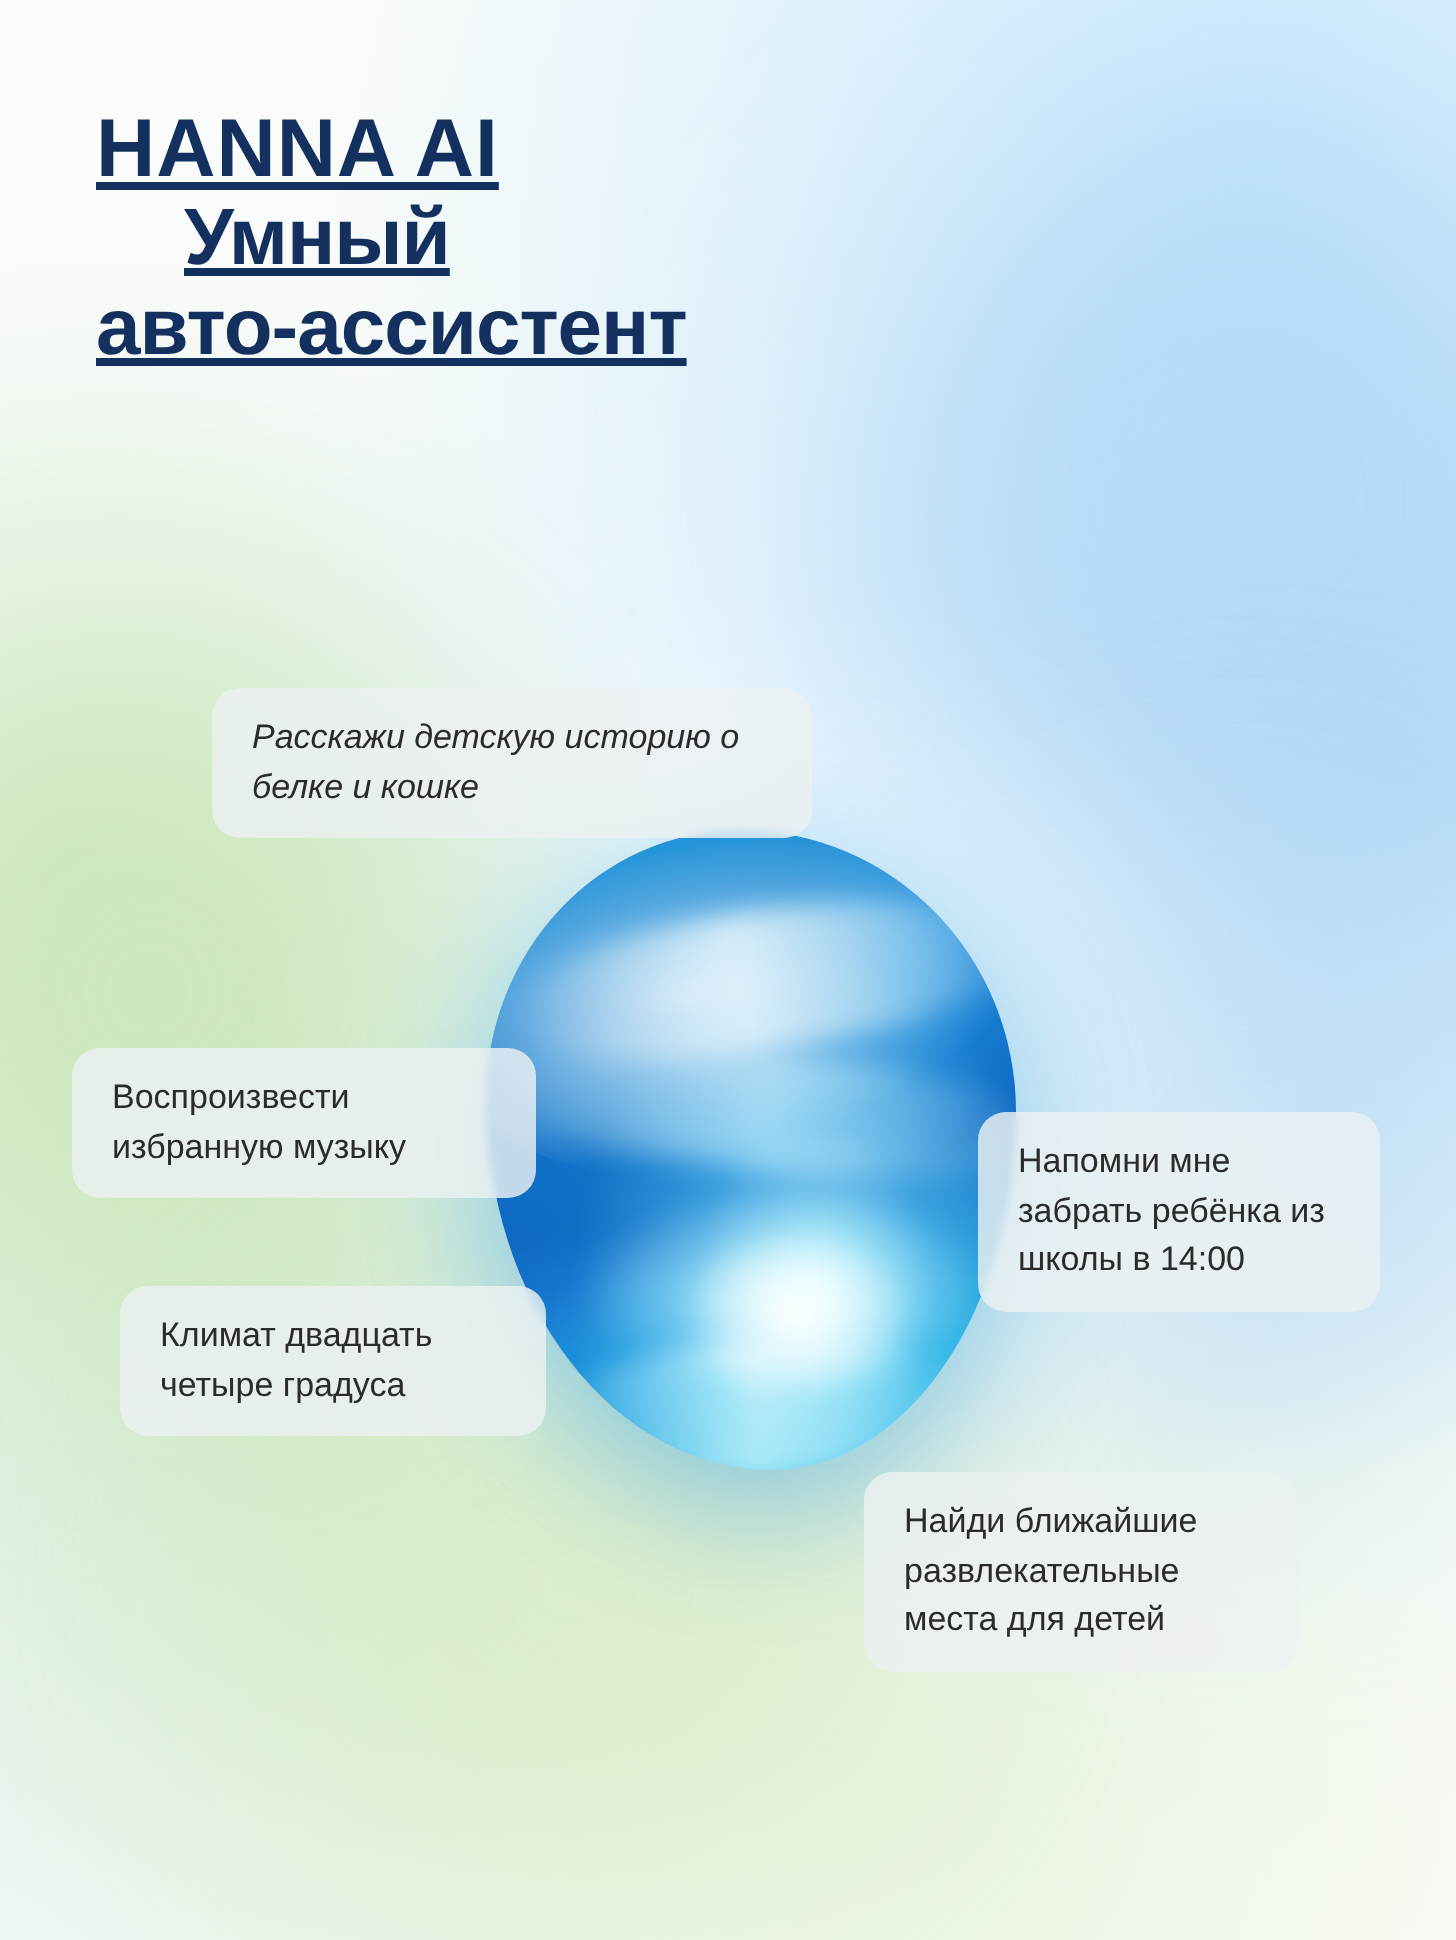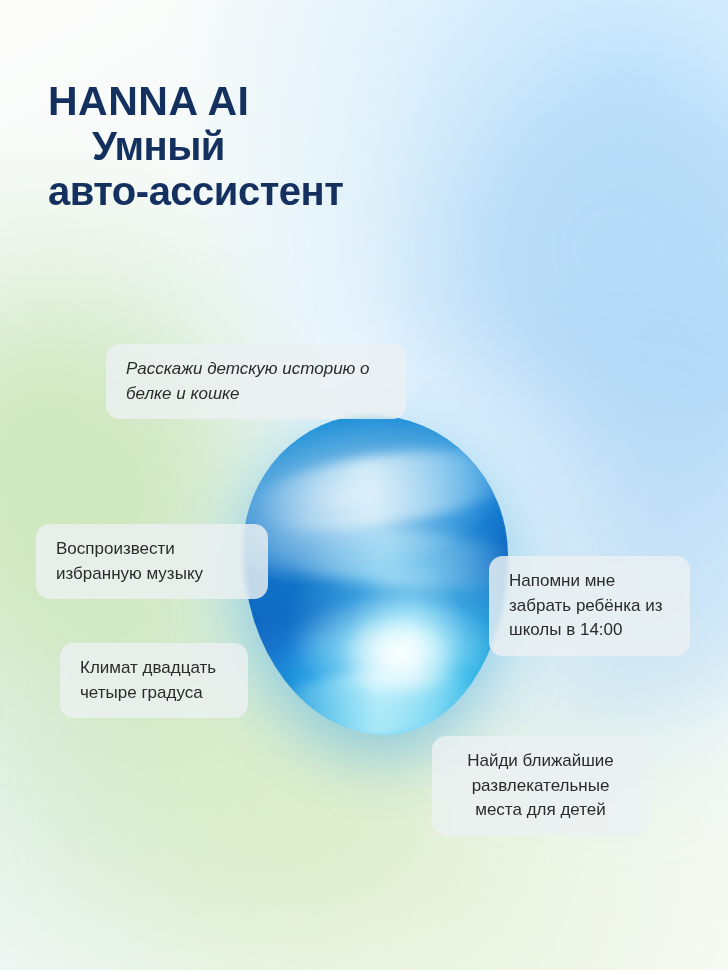--- a/index.html
+++ b/index.html
@@ -54,24 +54,25 @@
   }
   .bloom.white-center {
     left: 230px; top: 380px; width: 340px; height: 340px;
     background: rgba(255,255,255,0.5);
   }
 
   
   .headline {
     position: absolute;
     left: 48px;
-    top: 80px;
+    top: 53px;
     color: #13305f;
     line-height: 1.06;
     letter-spacing: -0.5px;
+    text-decoration: underline;
   }
   .headline .line-1 {
     display: block;
     font-size: 41px;
     font-weight: bold;
     letter-spacing: 0.5px;
   }
   .headline .line-2,
   .headline .line-3 {
     display: block;
@@ -151,23 +152,23 @@
     font-size: 17px;
     line-height: 1.45;
     padding: 13px 20px;
     box-sizing: border-box;
     backdrop-filter: blur(2px);
   }
   .bubble.b-story    { left: 106px; top: 344px; width: 300px; font-style: italic; }
   .bubble.b-screen   { left: 464px; top: 410px; width: 190px; }
   .bubble.b-music    { left: 36px;  top: 524px; width: 232px; }
   .bubble.b-remind   { left: 489px; top: 556px; width: 201px; }
-  .bubble.b-climate  { left: 60px;  top: 643px; width: 188px; }
+  .bubble.b-climate  { left: 60px;  top: 643px; width: 213px; }
   .bubble.b-route    { left: 130px; top: 761px; width: 222px; }
-  .bubble.b-places   { left: 432px; top: 736px; width: 217px; text-align: center; }
+  .bubble.b-places   { left: 432px; top: 736px; width: 217px; }
 </style>
 </head>
 <body>
 
 <div id="poster">
 
   <div class="bloom green-left"></div>
   <div class="bloom green-bottom"></div>
   <div class="bloom blue-right"></div>
   <div class="bloom blue-mid"></div>

